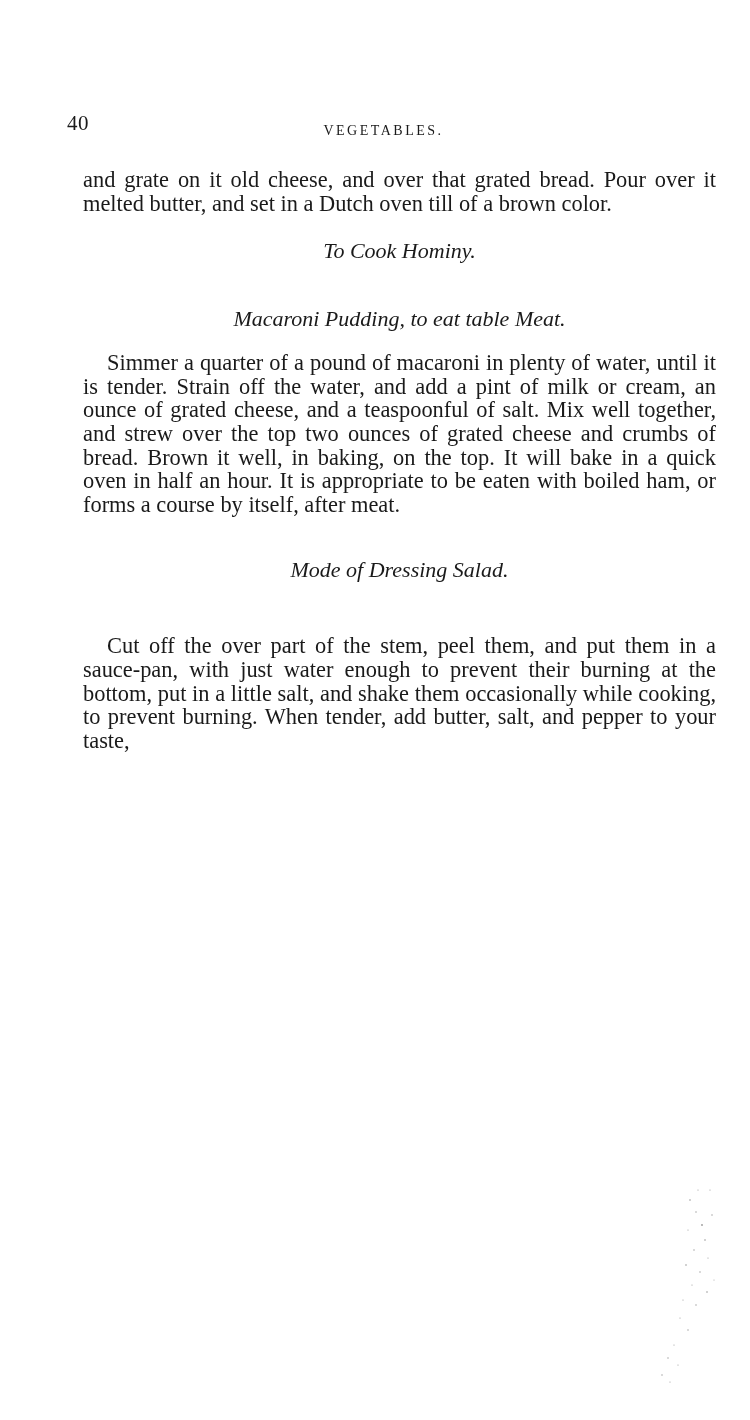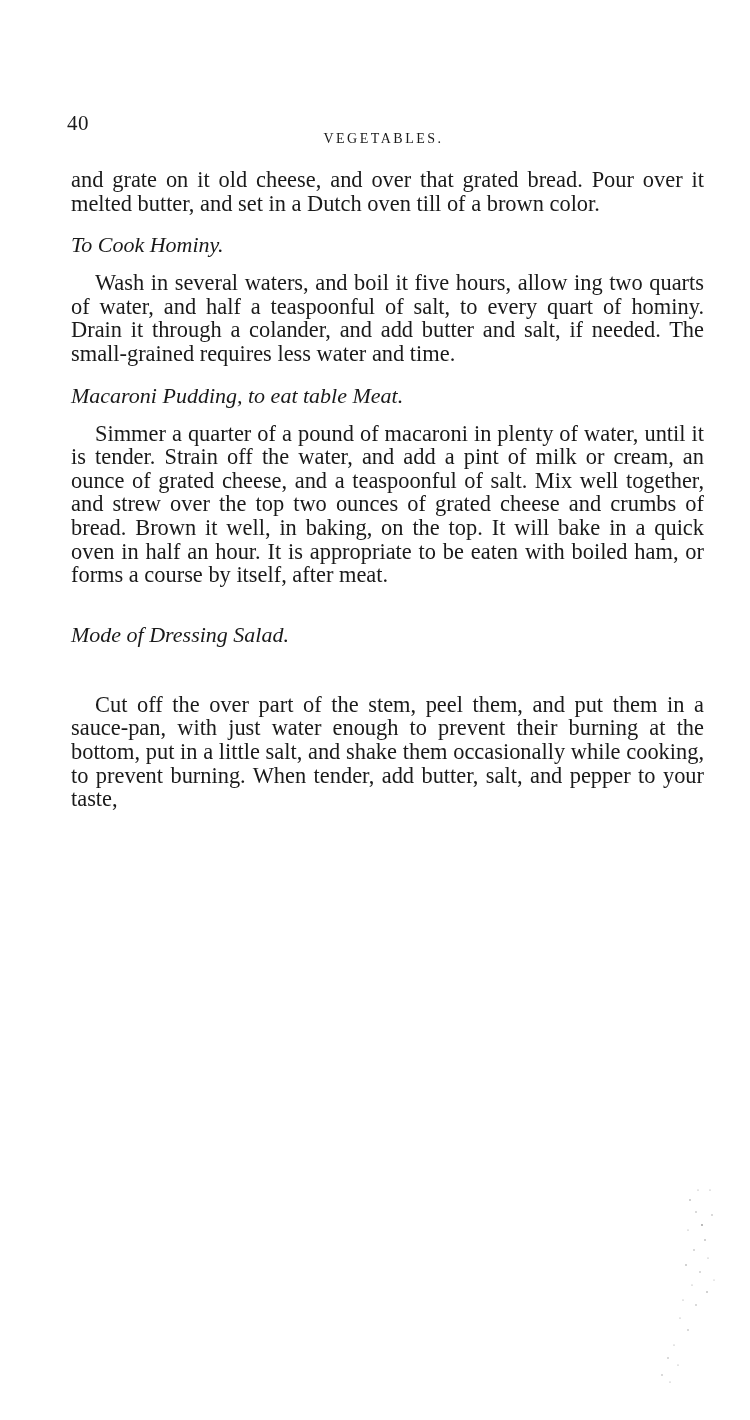--- a/index.html
+++ b/index.html
@@ -32,46 +32,47 @@
       position: absolute;
       left: 0;
       top: 0;
       font-size: 21px;
       letter-spacing: 0.5px;
     }
     .section-title {
       position: absolute;
       left: 0;
       width: 633px;
-      top: 20px;
+      top: 12px;
       text-align: center;
       font-size: 14px;
       letter-spacing: 2.5px;
       text-transform: uppercase;
     }
     .content {
       position: absolute;
       top: 168px;
-      left: 4px;
+      left: 16px;
       width: 633px;
     }
     p.para {
       margin: 0;
       font-size: 22.4px;
       line-height: 23.6px;
       text-align: justify;
       text-indent: 0;
     }
     p.para.indent {
       text-indent: 24px;
     }
     h3.recipe-title {
-      margin: 0;
+      margin: 6px;
       font-style: italic;
       font-weight: normal;
+      text-align: center;
       font-size: 22px;
       line-height: 24px;
     }
     .gap-head-top { height: 18px; }
     .gap-head-bottom { height: 14px; }
     .speckles {
       position: absolute;
       right: 0;
       top: 1170px;
       width: 100px;
@@ -90,21 +91,20 @@
   <div class="content">
 
     <div>
       <p class="para">and grate on it old cheese, and over that grated bread. Pour over it melted butter, and set in a Dutch oven till of a brown color.</p>
     </div>
 
     <div class="gap-head-top"></div>
     <div>
       <h3 class="recipe-title">To Cook Hominy.</h3>
       <div class="gap-head-bottom"></div>
-      <p class="para indent">Wash in several waters, and boil it five hours, allow ing two quarts of water, and half a teaspoonful of salt, to every quart of hominy. Drain it through a colander, and add butter and salt, if needed. The small-grained requires less water and time.</p>
     </div>
 
     <div class="gap-head-top"></div>
     <div>
       <h3 class="recipe-title">Macaroni Pudding, to eat table Meat.</h3>
       <div class="gap-head-bottom"></div>
       <p class="para indent">Simmer a quarter of a pound of macaroni in plenty of water, until it is tender. Strain off the water, and add a pint of milk or cream, an ounce of grated cheese, and a teaspoonful of salt. Mix well together, and strew over the top two ounces of grated cheese and crumbs of bread. Brown it well, in baking, on the top. It will bake in a quick oven in half an hour. It is appropriate to be eaten with boiled ham, or forms a course by itself, after meat.</p>
     </div>
 
     <div class="gap-head-top"></div>

